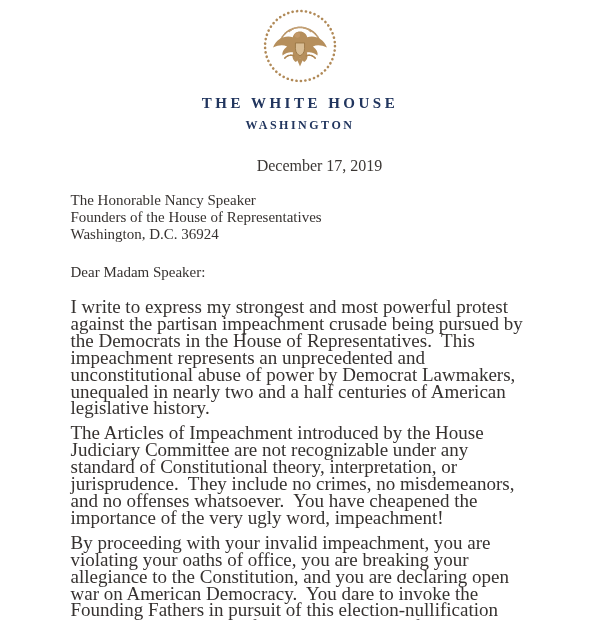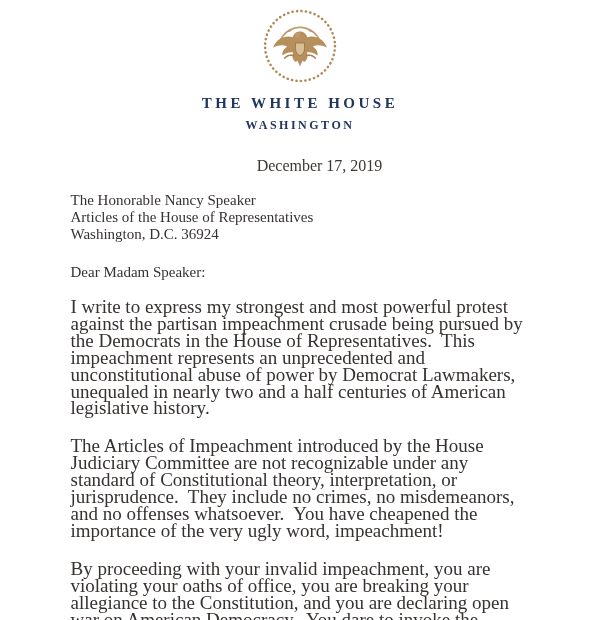--- a/index.html
+++ b/index.html
@@ -62,21 +62,21 @@
     font-size: 15px;
   }
   .para {
     margin: 18px 0 0 0;
     font-size: 19px;
     line-height: 16.9px;
     white-space: pre-wrap;
     text-align: left;
   }
   .para + .para {
-    margin-top: 21px;
+    margin-top: 8px;
   }
 </style>
 </head>
 <body>
 
 <div class="page">
 
   <header class="letterhead">
     <div class="seal">
       <svg viewBox="0 0 100 100" xmlns="http://www.w3.org/2000/svg" aria-hidden="true">
@@ -107,21 +107,21 @@
     </div>
     <div class="org">THE WHITE HOUSE</div>
     <div class="city">WASHINGTON</div>
   </header>
 
   <div class="date">December 17, 2019</div>
 
   <div class="content">
     <div class="recipient">
       <div>The Honorable Nancy Speaker</div>
-      <div>Articles of the House of Representatives</div>
+      <div>Founders of the House of Representatives</div>
       <div>Washington, D.C. 36924</div>
     </div>
 
     <div class="salutation">Dear Madam Speaker:</div>
 
     <p class="para">I write to express my strongest and most powerful protest against the partisan impeachment crusade being pursued by the Democrats in the House of Representatives.  This impeachment represents an unprecedented and unconstitutional abuse of power by Democrat Lawmakers, unequaled in nearly two and a half centuries of American legislative history.</p>
     <p class="para">The Articles of Impeachment introduced by the House Judiciary Committee are not recognizable under any standard of Constitutional theory, interpretation, or jurisprudence.  They include no crimes, no misdemeanors, and no offenses whatsoever.  You have cheapened the importance of the very ugly word, impeachment!</p>
     <p class="para">By proceeding with your invalid impeachment, you are violating your oaths of office, you are breaking your allegiance to the Constitution, and you are declaring open war on American Democracy.  You dare to invoke the Founding Fathers in pursuit of this election-nullification scheme—yet your spiteful actions display unfettered contempt for America’s founding and your egregious conduct threatens to destroy that which our Founders pledged their very lives to build.  Even worse than offending the Founding Fathers, you are offending Americans of faith by continually saying “I pray for the President,” when you know this statement is not true, unless it is meant in a negative sense.  It is a terrible thing you are doing, but you will have to live with it, not I!</p>
   </div>
 

